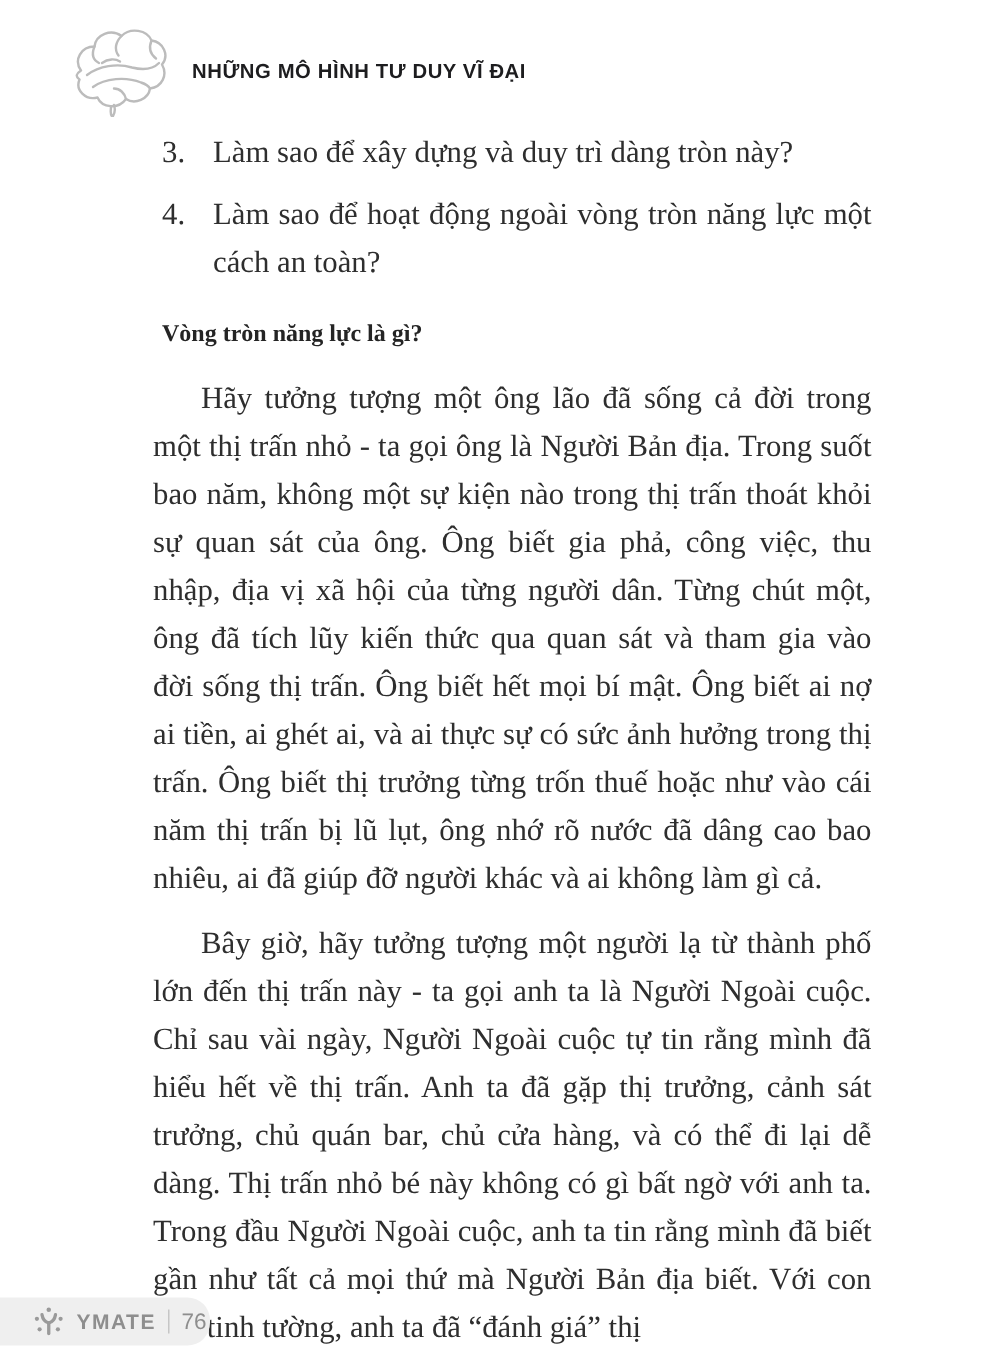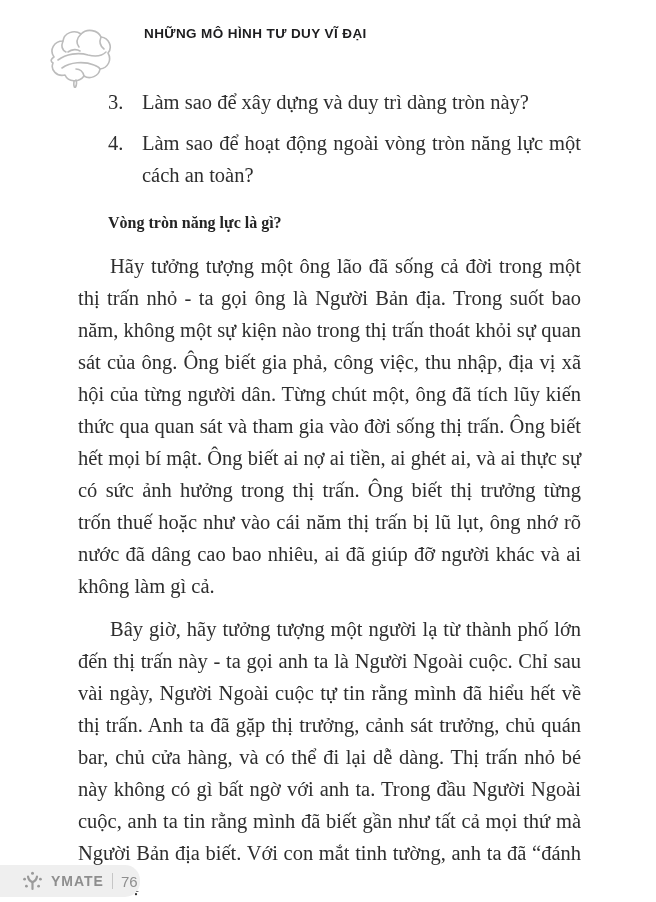--- a/index.html
+++ b/index.html
@@ -9,24 +9,25 @@
     width: 656px;
     height: 902px;
     background: #ffffff;
     overflow: hidden;
     font-family: "Liberation Serif", serif;
   }
 
   
   .page-header {
     position: absolute;
-    top: 24px;
+    top: 14px;
     left: 44px;
     display: flex;
-    gap: 32px;
+    align-items: center;
+    gap: 16px;
   }
   .brain-icon-wrap { width: 68px; height: 64px; }
   .brain-icon-wrap svg { width: 100%; height: 100%; }
   .running-title {
     font-family: "Liberation Sans", sans-serif;
     font-weight: bold;
     font-size: 13.5px;
     letter-spacing: 0.4px;
     color: #1d1d1f;
     margin-top: 2px;
@@ -59,20 +60,21 @@
     font-weight: bold;
     color: #242424;
     margin: 16px 0 10px 30px;
     font-size: 16px;
   }
   .paragraph {
     text-align: justify;
     text-indent: 32px;
     margin-top: 11px;
     text-justify: inter-word;
+    margin-left: 24px;
   }
 
   
   .page-footer {
     position: absolute;
     left: 0;
     bottom: 5px;
     height: 32px;
     width: 140px;
     background: #efefef;

